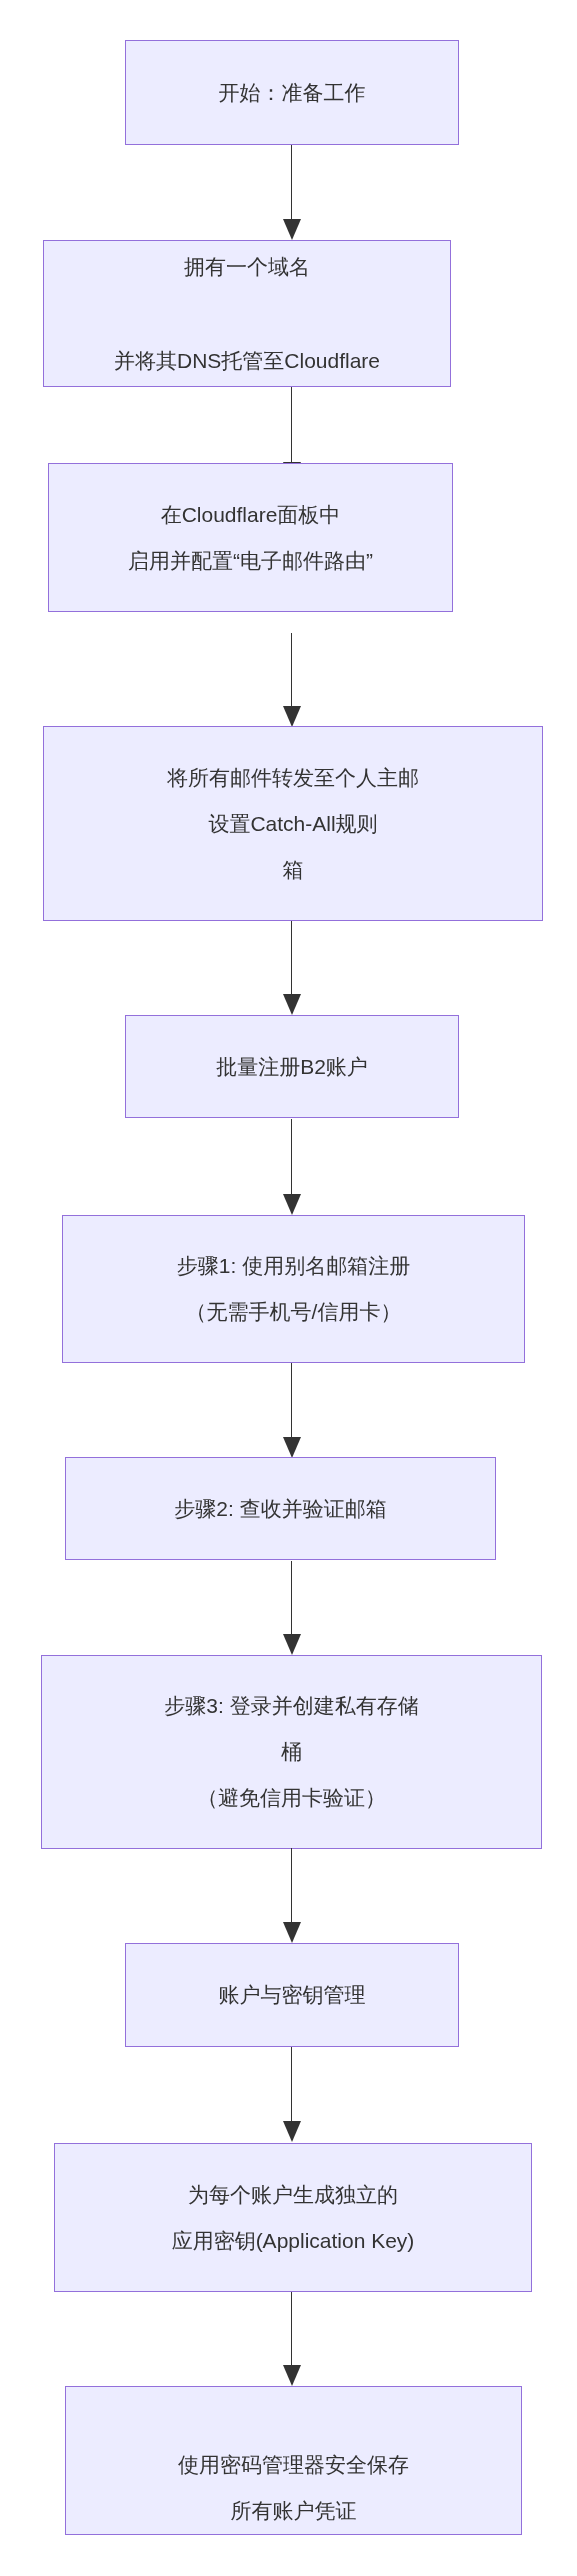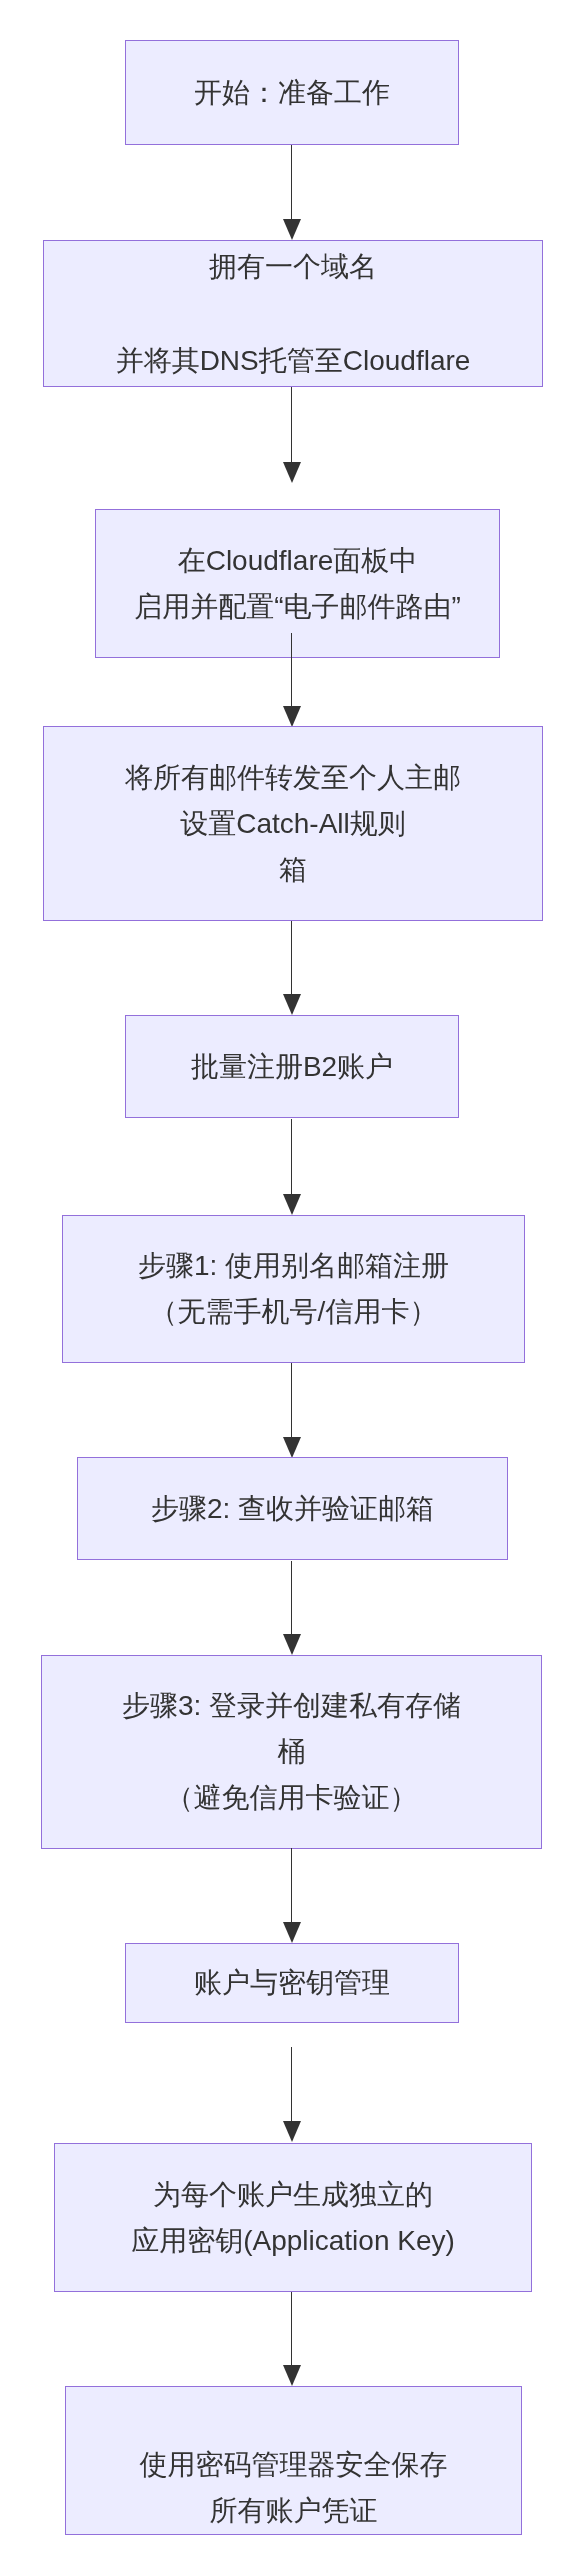--- a/index.html
+++ b/index.html
@@ -19,21 +19,21 @@
     position: absolute;
     box-sizing: border-box;
     background: var(--node-fill, #ECECFF);
     border: 1.9px solid var(--node-border, #9370DB);
     display: flex;
     flex-direction: column;
     align-items: center;
     justify-content: center;
     text-align: center;
     color: var(--text-color, #333333);
-    font-size: 28px;
+    font-size: 21px;
     line-height: 46px;
     white-space: nowrap;
   }
   .arrow {
     position: absolute;
     width: 19px;
     display: flex;
     flex-direction: column;
     align-items: center;
   }
@@ -58,31 +58,31 @@
 
   <div class="node" style="left:125px; top:40px; width:334px; height:105px;">
     <span>开始：准备工作</span>
   </div>
 
   <div class="arrow" style="left:282px; top:145px; height:95px;">
     <div class="shaft"></div>
     <div class="head"></div>
   </div>
 
-  <div class="node" style="left:43px; top:240px; width:500px; height:147px;gap:48px;">
+  <div class="node" style="left:43px; top:240px; width:408px; height:147px;gap:48px;">
     <span>拥有一个域名</span>
     <span>并将其DNS托管至Cloudflare</span>
   </div>
 
   <div class="arrow" style="left:282px; top:387px; height:96px;">
     <div class="shaft"></div>
     <div class="head"></div>
   </div>
 
-  <div class="node" style="left:48px; top:509px; width:405px; height:149px;margin-left:47px;">
+  <div class="node" style="left:48px; top:463px; width:405px; height:149px;">
     <span>在Cloudflare面板中</span>
     <span>启用并配置“电子邮件路由”</span>
   </div>
 
   <div class="arrow" style="left:282px; top:633px; height:94px;">
     <div class="shaft"></div>
     <div class="head"></div>
   </div>
 
   <div class="node" style="left:43px; top:726px; width:500px; height:195px;">
@@ -108,41 +108,41 @@
   <div class="node" style="left:62px; top:1215px; width:463px; height:148px;align-items:center;">
     <span>步骤1: 使用别名邮箱注册</span>
     <span>（无需手机号/信用卡）</span>
   </div>
 
   <div class="arrow" style="left:282px; top:1363px; height:95px;">
     <div class="shaft"></div>
     <div class="head"></div>
   </div>
 
-  <div class="node" style="left:77px; top:1457px; width:431px; height:103px;">
+  <div class="node" style="left:65px; top:1457px; width:431px; height:103px;">
     <span>步骤2: 查收并验证邮箱</span>
   </div>
 
   <div class="arrow" style="left:282px; top:1561px; height:94px;">
     <div class="shaft"></div>
     <div class="head"></div>
   </div>
 
   <div class="node" style="left:41px; top:1655px; width:501px; height:194px;">
     <span>步骤3: 登录并创建私有存储</span>
     <span>桶</span>
     <span>（避免信用卡验证）</span>
   </div>
 
   <div class="arrow" style="left:282px; top:1848px; height:95px;">
     <div class="shaft"></div>
     <div class="head"></div>
   </div>
 
-  <div class="node" style="left:125px; top:1943px; width:334px; height:80px;">
+  <div class="node" style="left:125px; top:1943px; width:334px; height:104px;">
     <span>账户与密钥管理</span>
   </div>
 
   <div class="arrow" style="left:282px; top:2047px; height:95px;">
     <div class="shaft"></div>
     <div class="head"></div>
   </div>
 
   <div class="node" style="left:54px; top:2143px; width:478px; height:149px;">
     <span>为每个账户生成独立的</span>

